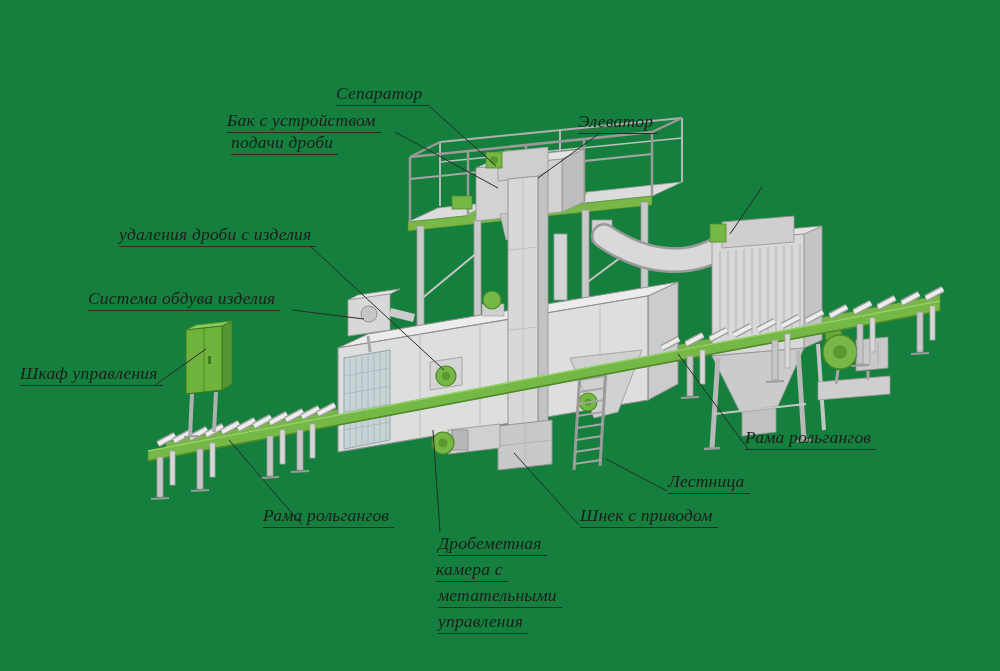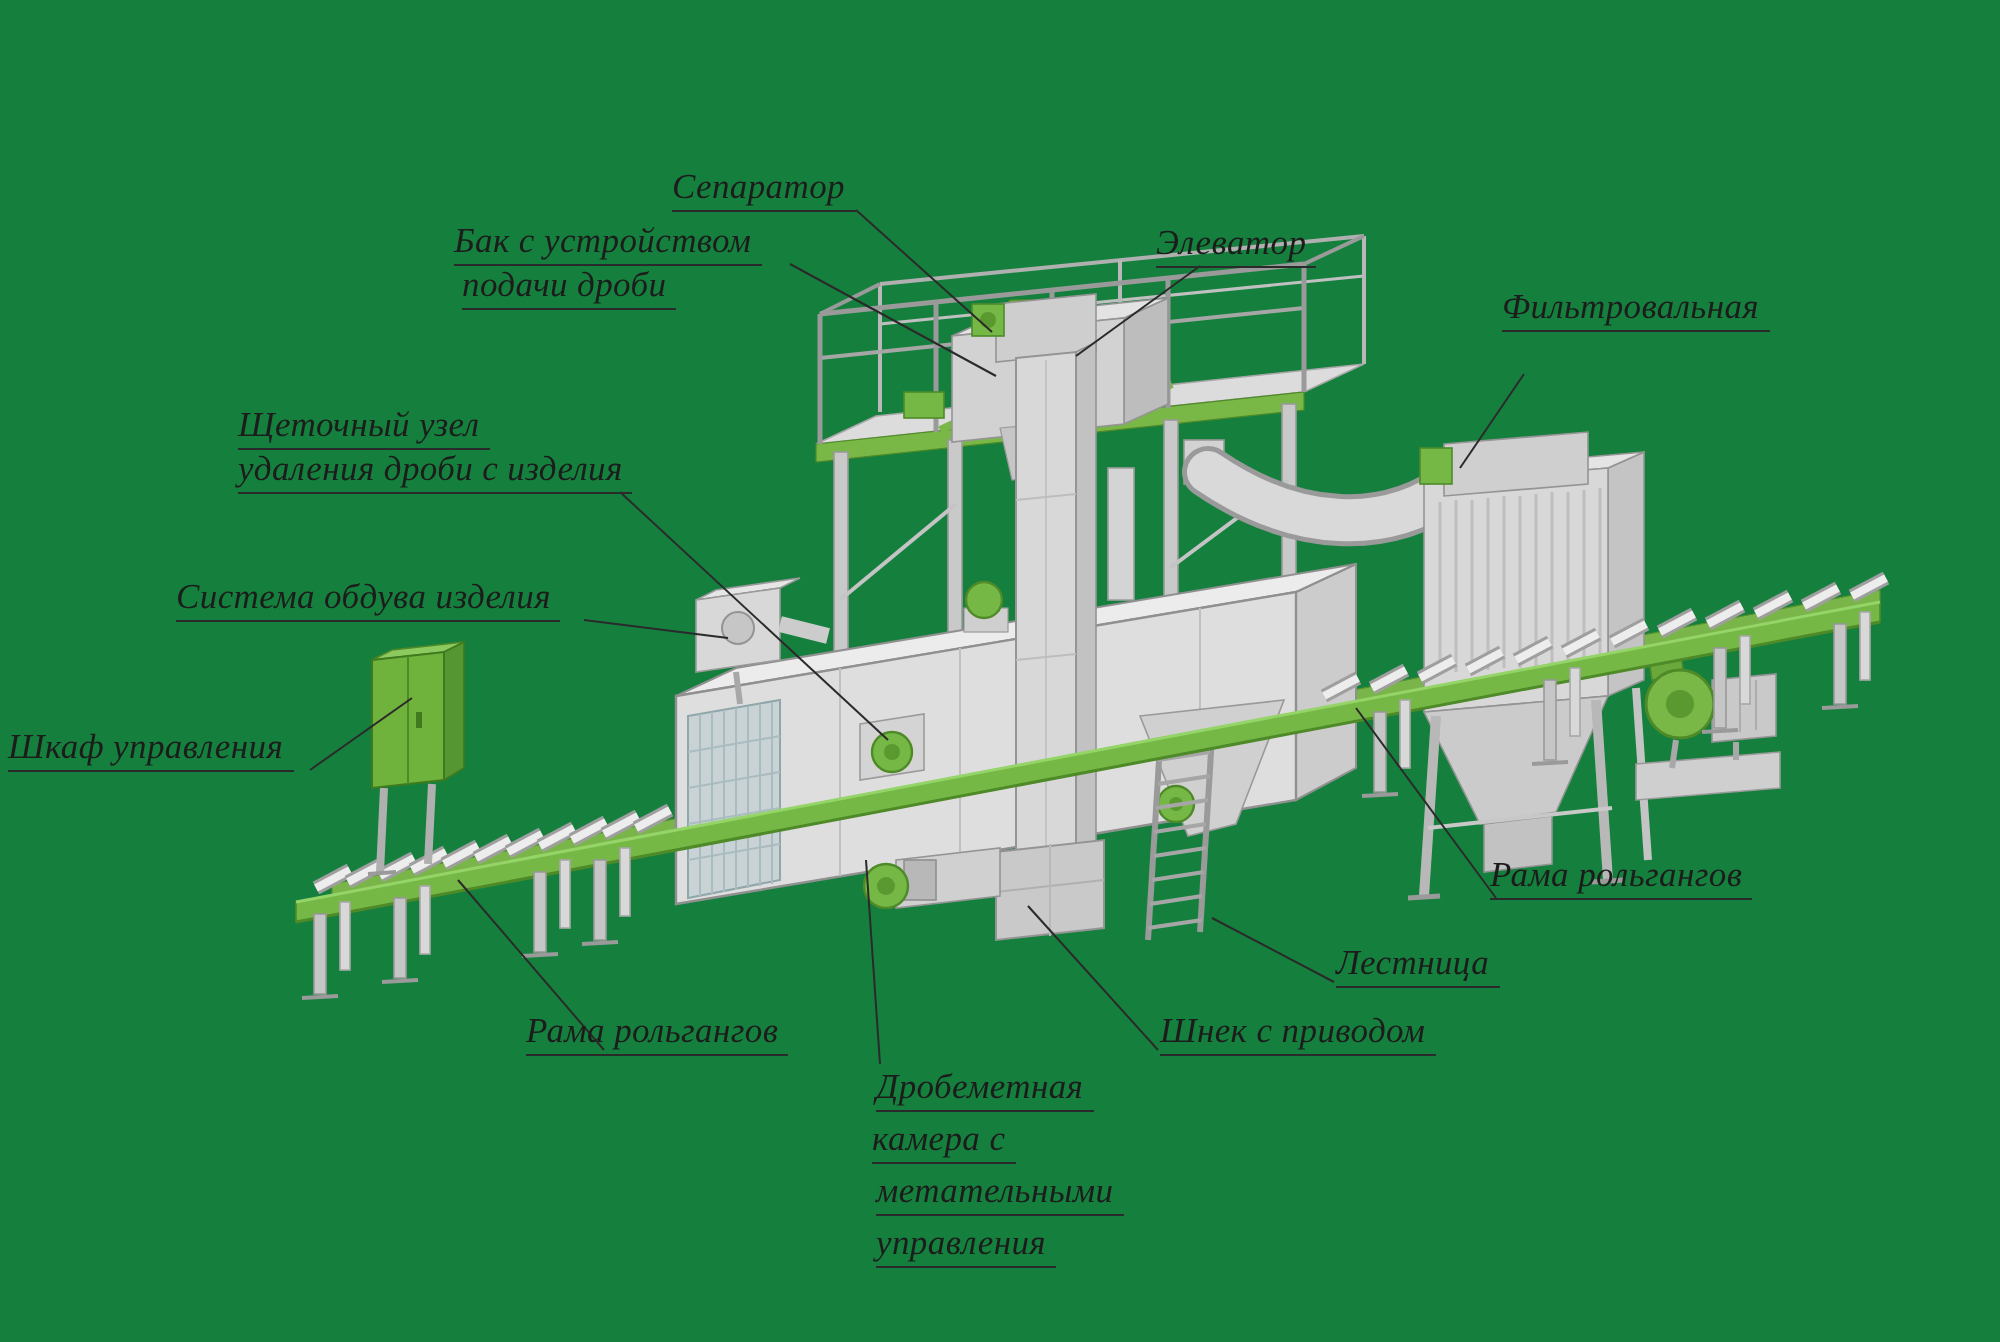--- a/index.html
+++ b/index.html
@@ -291,25 +291,23 @@
       <line x1="667" y1="491" x2="606" y2="459"></line>
       <line x1="579" y1="525" x2="514" y2="453"></line>
       <line x1="440" y1="532" x2="433" y2="430"></line>
     </g>
   </svg>
 
   <div class="label" style="left:336px;top:84px">Сепаратор</div>
   <div class="label" style="left:227px;top:111px">Бак с устройством</div>
   <div class="label" style="left:231px;top:133px">подачи дроби</div>
   <div class="label" style="left:578px;top:112px">Элеватор</div>
-  <div class="label" style="left:751px;top:144px">Фильтровальная</div>
-  <div class="label" style="left:119px;top:203px">Щеточный узел</div>
   <div class="label" style="left:88px;top:289px">Система обдува изделия</div>
   <div class="label" style="left:119px;top:225px">удаления дроби с изделия</div>
-  <div class="label" style="left:4px;top:364px">Шкаф управления</div>
+  <div class="label" style="left:20px;top:364px">Шкаф управления</div>
   <div class="label" style="left:263px;top:506px">Рама рольгангов</div>
   <div class="label" style="left:745px;top:428px">Рама рольгангов</div>
   <div class="label" style="left:668px;top:472px">Лестница</div>
   <div class="label" style="left:580px;top:506px">Шнек с приводом</div>
   <div class="label" style="left:438px;top:534px">Дробеметная</div>
   <div class="label" style="left:436px;top:560px">камера с</div>
   <div class="label" style="left:438px;top:586px">метательными</div>
   <div class="label" style="left:438px;top:612px">управления</div>
 
 </div>

